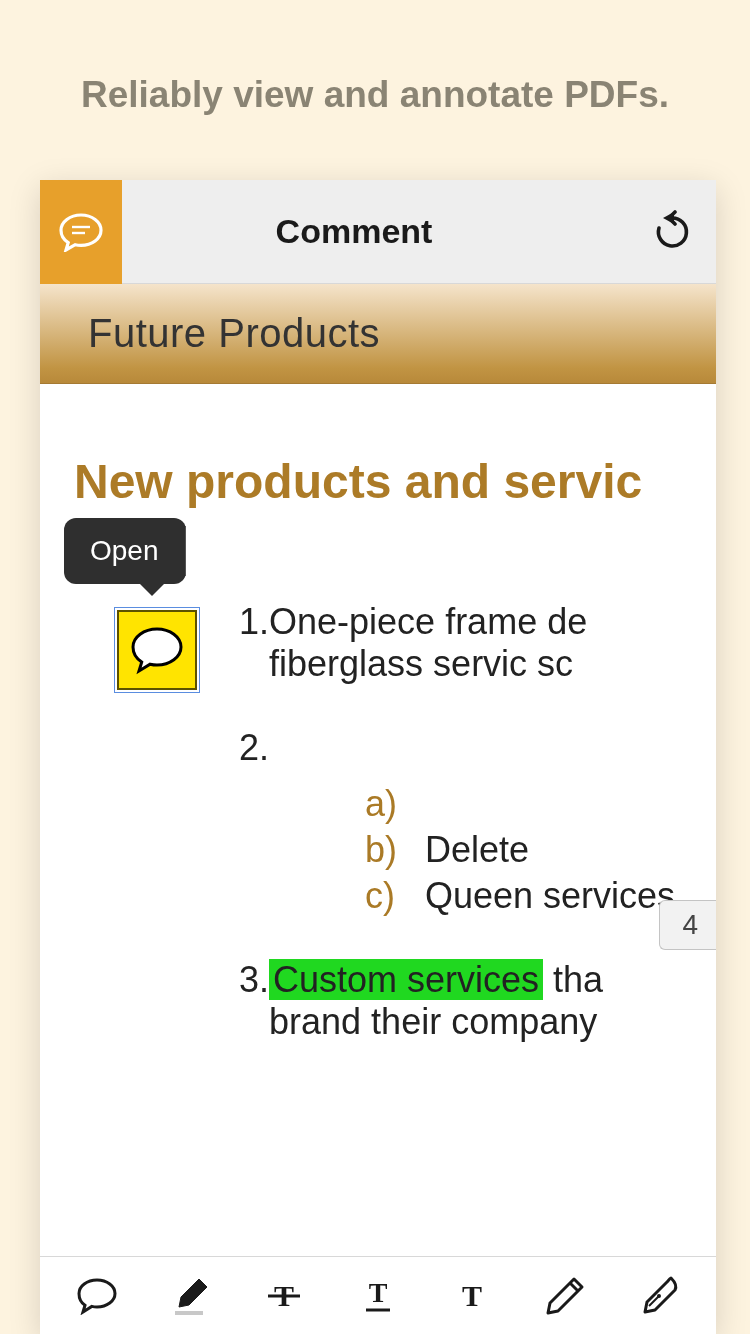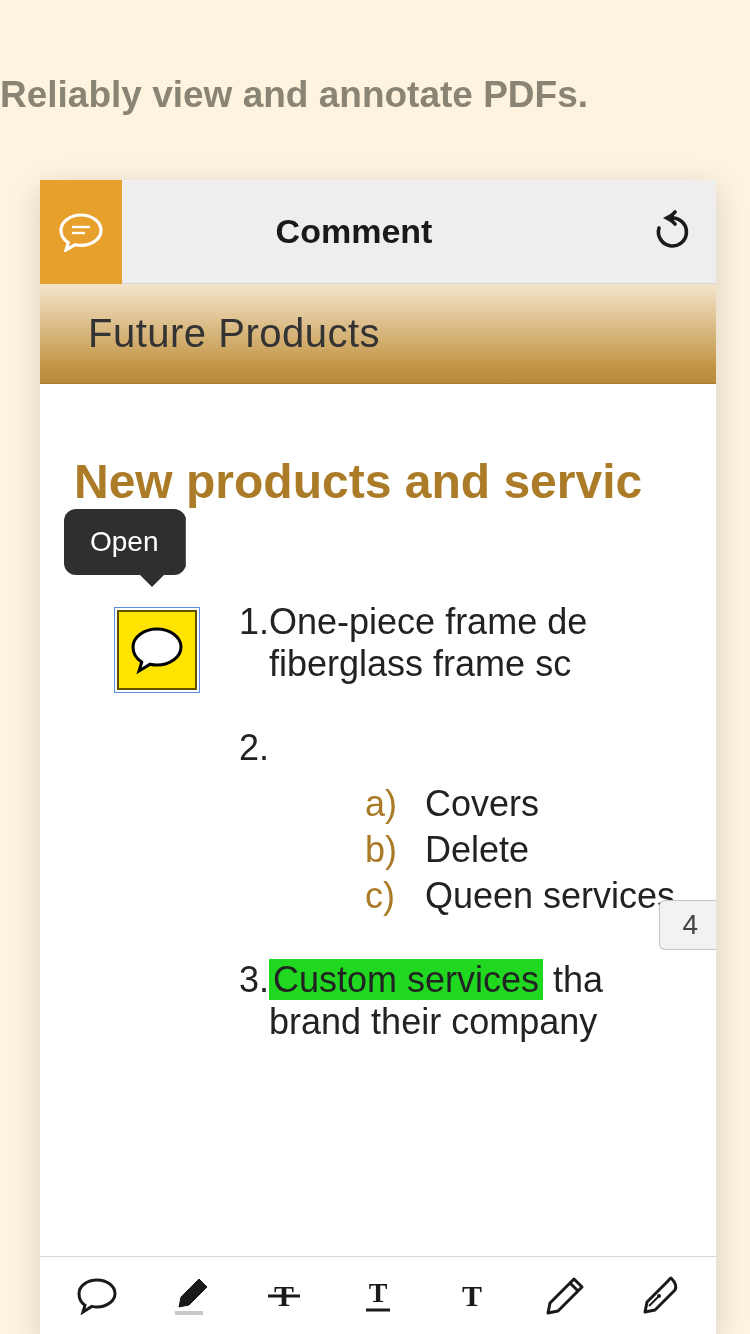--- a/index.html
+++ b/index.html
@@ -4,20 +4,21 @@
 <style>
 * { margin: 0; padding: 0; box-sizing: border-box; }
 html, body { width: 750px; height: 1334px; overflow: hidden; }
 body {
   background: #fdf3df;
   font-family: -apple-system, "Helvetica Neue", Arial, sans-serif;
   position: relative;
 }
 
 .promo-headline {
+  text-align: center;
   color: #8a8474;
   font-size: 37px;
   font-weight: 600;
   padding-top: 74px;
 }
 
 .phone-shell {
   position: absolute;
   left: 40px;
   top: 180px;
@@ -142,21 +143,21 @@
   outline-offset: 2px;
   display: flex;
   align-items: center;
   justify-content: center;
 }
 
 
 .popup {
   position: absolute;
   left: 24px;
-  top: 125px;
+  top: 134px;
   background: #2f2f2f;
   border-radius: 12px;
   display: flex;
   color: #fff;
   font-size: 28px;
   height: 66px;
   align-items: stretch;
 }
 .popup-item {
   padding: 0 26px;
@@ -269,31 +270,30 @@
         <path d="M28 4c13 0 24 8 24 18s-11 18-24 18c-2.4 0-4.7-.3-6.9-.8L10 46l2.7-8.9C7 33.3 4 28 4 22 4 12 15 4 28 4z" fill="#fff" stroke="#000" stroke-width="3"></path>
       </svg>
     </div>
 
     <div class="list">
       <div class="indent-wrap">
         <div class="li-row" style="margin-bottom:42px">
           <div class="num">1.</div>
           <div class="txt">
             <span>One-piece frame de</span><br>
-            <span>fiberglass frame sc</span>
+            <span>fiberglass servic sc</span>
           </div>
         </div>
 
         <div class="li-row">
           <div class="num">2.</div>
         </div>
         <div style="margin-left:126px">
           <div class="sub">
             <div class="num">a)</div>
-            <div>Covers</div>
           </div>
           <div class="sub">
             <div class="num">b)</div>
             <div>Delete</div>
           </div>
           <div class="sub">
             <div class="num">c)</div>
             <div>Queen services</div>
           </div>
         </div>

